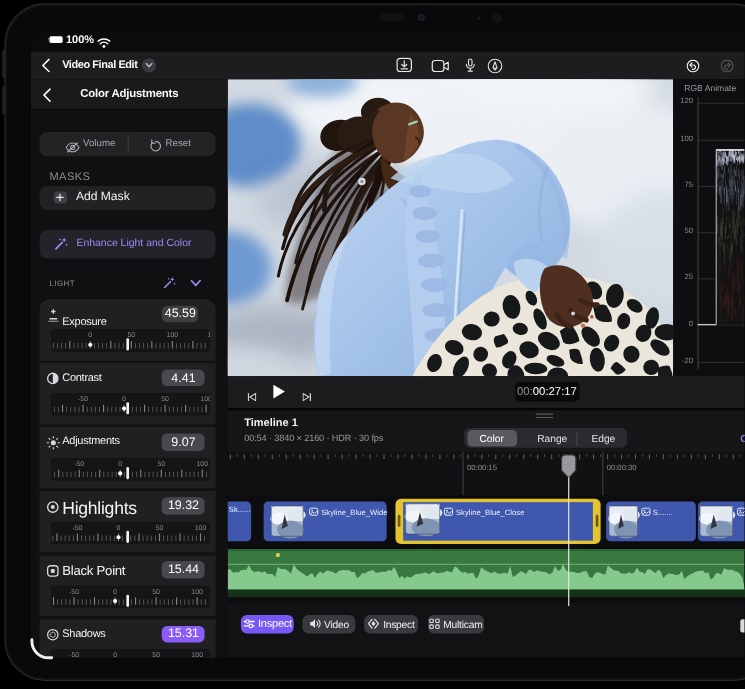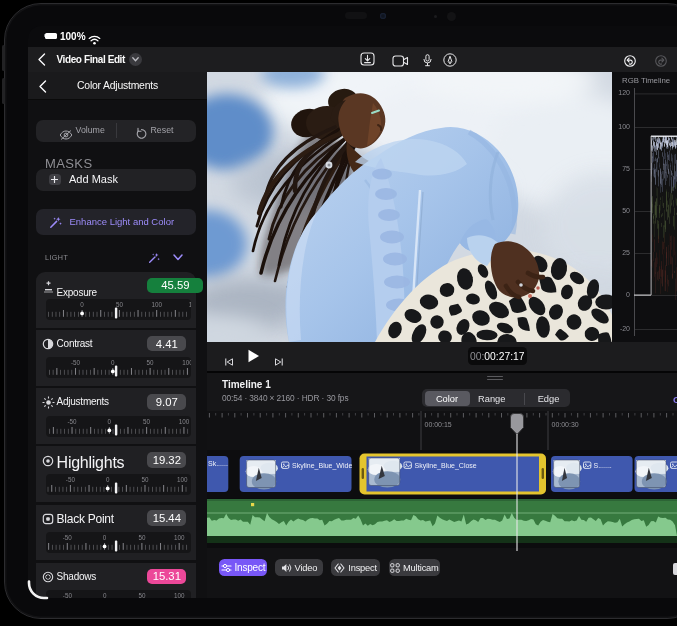--- a/index.html
+++ b/index.html
@@ -65,37 +65,37 @@
         <circle cx="6" cy="6" r="5.3" fill="none" stroke="#57575b" stroke-width="1.1"></circle>
         <path d="M8.6 5.1h-3a2 2 0 1 0 1 3.8" fill="none" stroke="#57575b" stroke-width="1.1" stroke-linecap="round"></path>
         <path d="M6.9 3.2l1.9 1.9-1.9 1.9" fill="none" stroke="#57575b" stroke-width="1.1" stroke-linecap="round" stroke-linejoin="round"></path>
       </svg></div>
 
   <div class="abs" style="left:0;top:46px;width:179px;height:526px;background:#101012"></div>
   <div class="abs" style="left:0;top:46px;width:179px;height:28px;background:#1a1a1c;border-bottom:1px solid #0a0a0a"></div>
   <svg class="abs" style="left:10px;top:53.5px" width="9" height="13" viewBox="0 0 9 13">
       <path d="M7.5 1L2 6.5 7.5 12" fill="none" stroke="#fcfcfe" stroke-width="1.4" stroke-linecap="round" stroke-linejoin="round"></path>
     </svg>
-  <div class="abs" style="left:0;top:54px;width:179px;text-align:center;font-size:10.4px;font-weight:normal;color:#fafafa;letter-spacing:-.2px">Color Adjustments</div>
+  <div class="abs" style="left:0;top:54px;width:179px;text-align:center;font-size:10.4px;font-weight:bold;color:#fafafa;letter-spacing:-.2px">Color Adjustments</div>
 
   <div class="abs" style="left:8px;top:94px;width:160px;height:21.5px;background:#232326;border-radius:7px"></div>
   <div class="abs" style="left:88px;top:97px;width:1px;height:15px;background:#39393d"></div>
   <div class="abs" style="left:31px;top:99.5px"><svg width="14" height="10" viewBox="0 0 14 10">
         <path d="M1.2 5C2.6 2.4 4.7 1 7 1s4.4 1.4 5.8 4C11.4 7.6 9.3 9 7 9S2.6 7.6 1.2 5Z" fill="none" stroke="#a8a8ae" stroke-width="1"></path>
         <circle cx="7" cy="5" r="1.9" fill="none" stroke="#a8a8ae" stroke-width="1"></circle>
         <path d="M2.4 9.2L11.6.8" stroke="#a8a8ae" stroke-width="1" stroke-linecap="round"></path>
       </svg></div>
   <div class="abs" style="left:47.5px;top:99px;font-size:8.8px;color:#a4a4aa">Volume</div>
   <div class="abs" style="left:108px;top:99px"><svg width="11" height="12" viewBox="0 0 11 12">
         <path d="M5.5 2.6a4.3 4.3 0 1 1-3.3 1.6" fill="none" stroke="#a8a8ae" stroke-width="1.1" stroke-linecap="round"></path>
         <path d="M2 1.2v3h3" fill="none" stroke="#a8a8ae" stroke-width="1.1" stroke-linecap="round" stroke-linejoin="round"></path>
       </svg></div>
   <div class="abs" style="left:122.5px;top:99px;font-size:8.8px;color:#a4a4aa">Reset</div>
 
-  <div class="abs" style="left:17px;top:130px;font-size:13px;color:#8e8e93;letter-spacing:.4px">MASKS</div>
+  <div class="abs" style="left:17px;top:130px;font-size:10px;color:#8e8e93;letter-spacing:.4px">MASKS</div>
 
   <div class="abs" style="left:8px;top:143px;width:160px;height:22px;background:#222225;border-radius:7px"></div>
   <div class="abs" style="left:21px;top:147.5px;width:11.5px;height:11.5px;background:#3f3f44;border-radius:3.5px"></div>
   <svg class="abs" style="left:23.2px;top:149.7px" width="7" height="7" viewBox="0 0 7 7">
       <path d="M3.5.5v6M.5 3.5h6" stroke="#e8e8ec" stroke-width="1.2" stroke-linecap="round"></path>
     </svg>
   <div class="abs" style="left:41px;top:147px;font-size:11px;color:#f4f4f6">Add Mask</div>
 
   <div class="abs" style="left:8px;top:183px;width:160px;height:25.5px;background:#232329;border-radius:7px"></div>
   <div class="abs" style="left:21px;top:189px"><svg width="13" height="13" viewBox="0 0 13 13">
@@ -121,21 +121,21 @@
 <div style="position:absolute;left:13px;top:253.2px;width:14px;height:14px;display:flex;align-items:center;justify-content:center">
       <svg width="13" height="13" viewBox="0 0 13 13">
         <g stroke="#d8d8dc" stroke-width="1.2" fill="none">
           <path d="M6.5 1.2v4M4.5 3.2h4"></path>
           <path d="M3 9.7h7" stroke-width="1.4"></path>
           <path d="M2 12h9" stroke-width="1" opacity=".7"></path>
         </g>
       </svg>
     </div>
 <div style="position:absolute;left:28.6px;top:261px;font-size:10px;color:#f4f4f6;letter-spacing:-.25px">Exposure</div>
-<div style="position:absolute;left:119.4px;top:251.6px;width:56px;height:15.6px;background:#15803d;border-radius:5px;color:#fff;font-size:11.3px;display:flex;align-items:center;justify-content:center">45.59</div>
+<div style="position:absolute;left:119.4px;top:251.6px;width:33px;height:15.6px;background:#404040;border-radius:5px;color:#fff;font-size:11.3px;display:flex;align-items:center;justify-content:center">45.59</div>
 <svg style="position:absolute;left:18.2px;top:273.1px" width="145" height="21" viewBox="0 0 145 21">
       <rect x="0" y="0" width="145" height="21" rx="4" fill="#151517"></rect>
       <rect x="2.12" y="12.8" width="0.8" height="5" fill="#5c5c60"></rect>
       <rect x="5.85" y="12.8" width="0.8" height="5" fill="#5c5c60"></rect>
       <rect x="9.58" y="12.8" width="0.8" height="5" fill="#5c5c60"></rect>
       <rect x="13.31" y="12.8" width="0.8" height="5" fill="#5c5c60"></rect>
       <rect x="16.94" y="11" width="1" height="6.8" fill="#85858a"></rect>
       <rect x="20.77" y="12.8" width="0.8" height="5" fill="#5c5c60"></rect>
       <rect x="24.50" y="12.8" width="0.8" height="5" fill="#5c5c60"></rect>
       <rect x="28.23" y="12.8" width="0.8" height="5" fill="#5c5c60"></rect>
@@ -412,21 +412,21 @@
           <circle cx="3.7" cy="6" r=".7"></circle>
           <circle cx="8.3" cy="6" r=".7"></circle>
           <circle cx="4.4" cy="4.4" r=".6"></circle>
           <circle cx="7.6" cy="4.4" r=".6"></circle>
           <circle cx="4.4" cy="7.6" r=".6"></circle>
           <circle cx="7.6" cy="7.6" r=".6"></circle>
         </g>
       </svg>
     </div>
 <div style="position:absolute;left:28.6px;top:544.5px;font-size:10px;color:#f4f4f6;letter-spacing:-.25px">Shadows</div>
-<div style="position:absolute;left:119.4px;top:542.6px;width:38.8px;height:15.6px;background:#ec4899;border-radius:5px;color:#fff;font-size:11.3px;display:flex;align-items:center;justify-content:center">15.31</div>
+<div style="position:absolute;left:119.4px;top:542.6px;width:38.8px;height:15.6px;background:#8b5cf6;border-radius:5px;color:#fff;font-size:11.3px;display:flex;align-items:center;justify-content:center">15.31</div>
 <svg style="position:absolute;left:18.2px;top:564.1px" width="145" height="21" viewBox="0 0 145 21">
       <rect x="0" y="0" width="145" height="21" rx="4" fill="#151517"></rect>
       <rect x="2.23" y="11" width="1" height="6.8" fill="#85858a"></rect>
       <rect x="6.06" y="12.8" width="0.8" height="5" fill="#5c5c60"></rect>
       <rect x="9.79" y="12.8" width="0.8" height="5" fill="#5c5c60"></rect>
       <rect x="13.52" y="12.8" width="0.8" height="5" fill="#5c5c60"></rect>
       <rect x="17.25" y="12.8" width="0.8" height="5" fill="#5c5c60"></rect>
       <rect x="20.88" y="11" width="1" height="6.8" fill="#85858a"></rect>
       <rect x="24.71" y="12.8" width="0.8" height="5" fill="#5c5c60"></rect>
       <rect x="28.44" y="12.8" width="0.8" height="5" fill="#5c5c60"></rect>
@@ -610,21 +610,21 @@
 <path d="M260,166 C272,160 286,164 294,174 L280,194 C268,190 260,178 260,166 Z" fill="#b9d2ee"></path>
 <path d="M288,172 C300,166 314,170 323,180 C332,190 335,204 329,214 C322,226 306,229 295,221 C284,213 280,184 288,172 Z" fill="#4f3020"></path>
 <path d="M299,214 q5,9 13,11 M311,210 q7,8 15,9 M321,201 q8,5 15,4" stroke="#3c2315" stroke-width="4.6" fill="none" stroke-linecap="round"></path>
 <circle cx="323" cy="224" r="2" fill="#c96a5a"></circle>
 <circle cx="331" cy="216" r="1.7" fill="#b85a50"></circle>
 <circle cx="314" cy="213" r="1.8" fill="#cfd2da"></circle>
 </g>
 </svg>
 
   <div class="abs" style="left:584px;top:46px;width:65px;height:270px;background:#0e0e10"></div>
-  <div class="abs" style="left:594px;top:50px;font-size:7.8px;color:#98989e">RGB Timeline</div>
+  <div class="abs" style="left:594px;top:50px;font-size:7.8px;color:#98989e">RGB Animate</div>
   <div class="abs" style="left:585px;top:62.5px;width:17px;font-size:7px;color:#8a8a90;text-align:right">120</div>
   <div class="abs" style="left:585px;top:96.5px;width:17px;font-size:7px;color:#8a8a90;text-align:right">100</div>
   <div class="abs" style="left:585px;top:138.5px;width:17px;font-size:7px;color:#8a8a90;text-align:right">75</div>
   <div class="abs" style="left:585px;top:180.5px;width:17px;font-size:7px;color:#8a8a90;text-align:right">50</div>
   <div class="abs" style="left:585px;top:222.5px;width:17px;font-size:7px;color:#8a8a90;text-align:right">25</div>
   <div class="abs" style="left:585px;top:264.5px;width:17px;font-size:7px;color:#8a8a90;text-align:right">0</div>
   <div class="abs" style="left:585px;top:298.5px;width:17px;font-size:7px;color:#8a8a90;text-align:right">-20</div>
   <svg style="position:absolute;left:606px;top:62px" width="43" height="248" viewBox="0 0 43 248">
       <rect x="0" y="5.4" width="43" height="1" fill="#2c2c2e"></rect>
       <rect x="0" y="39.0" width="43" height="1" fill="#2c2c2e"></rect>
@@ -945,21 +945,21 @@
 
   <div class="abs" style="left:179px;top:345px;width:470px;height:2px;background:#050506"></div>
   <div class="abs" style="left:179px;top:347px;width:470px;height:38px;background:#161618"></div>
   <div class="abs" style="left:459px;top:349.5px;width:16px;height:1.6px;background:#5a5a5e;border-radius:1px"></div>
   <div class="abs" style="left:459px;top:352.5px;width:16px;height:1.6px;background:#5a5a5e;border-radius:1px"></div>
   <div class="abs" style="left:194px;top:353px;font-size:10px;font-weight:bold;color:#f2f2f4">Timeline 1</div>
   <div class="abs" style="left:194px;top:367px;font-size:8.3px;color:#98989e;letter-spacing:-.1px">00:54 · 3840 × 2160 · HDR · 30 fps</div>
   <div class="abs" style="left:394px;top:363px;width:148px;height:18px;background:#2b2b2f;border-radius:5px"></div>
   <div class="abs" style="left:396.5px;top:364.5px;width:45px;height:15px;background:#595960;border-radius:4px"></div>
   <div class="abs" style="left:396.5px;top:367.5px;width:45px;text-align:center;font-size:9.3px;color:#fff">Color</div>
-  <div class="abs" style="left:450px;top:367.5px;width:48px;text-align:left;font-size:9.3px;color:#e4e4e8">Range</div>
+  <div class="abs" style="left:450px;top:367.5px;width:48px;text-align:center;font-size:9.3px;color:#e4e4e8">Range</div>
   <div class="abs" style="left:497px;top:367.5px;width:47px;text-align:center;font-size:9.3px;color:#e4e4e8">Edge</div>
   <div class="abs" style="left:495.5px;top:366.5px;width:1px;height:12px;background:#48484d"></div>
   <div class="abs" style="left:645px;top:368px;font-size:9.5px;color:#8a7af0;font-weight:bold">C</div>
 
   <div class="abs" style="left:179px;top:385px;width:470px;height:39px;background:#111113"></div>
   <svg style="position:absolute;left:179px;top:385px" width="470" height="39" viewBox="0 0 470 39">
       <rect x="1.9" y="2" width="1" height="4.5" fill="#9a9aa0" opacity="0.55"></rect>
       <rect x="8.2" y="2" width="1" height="2.5" fill="#9a9aa0" opacity="0.35"></rect>
       <rect x="14.6" y="2" width="1" height="4.5" fill="#9a9aa0" opacity="0.55"></rect>
       <rect x="20.9" y="2" width="1" height="2.5" fill="#9a9aa0" opacity="0.35"></rect>

